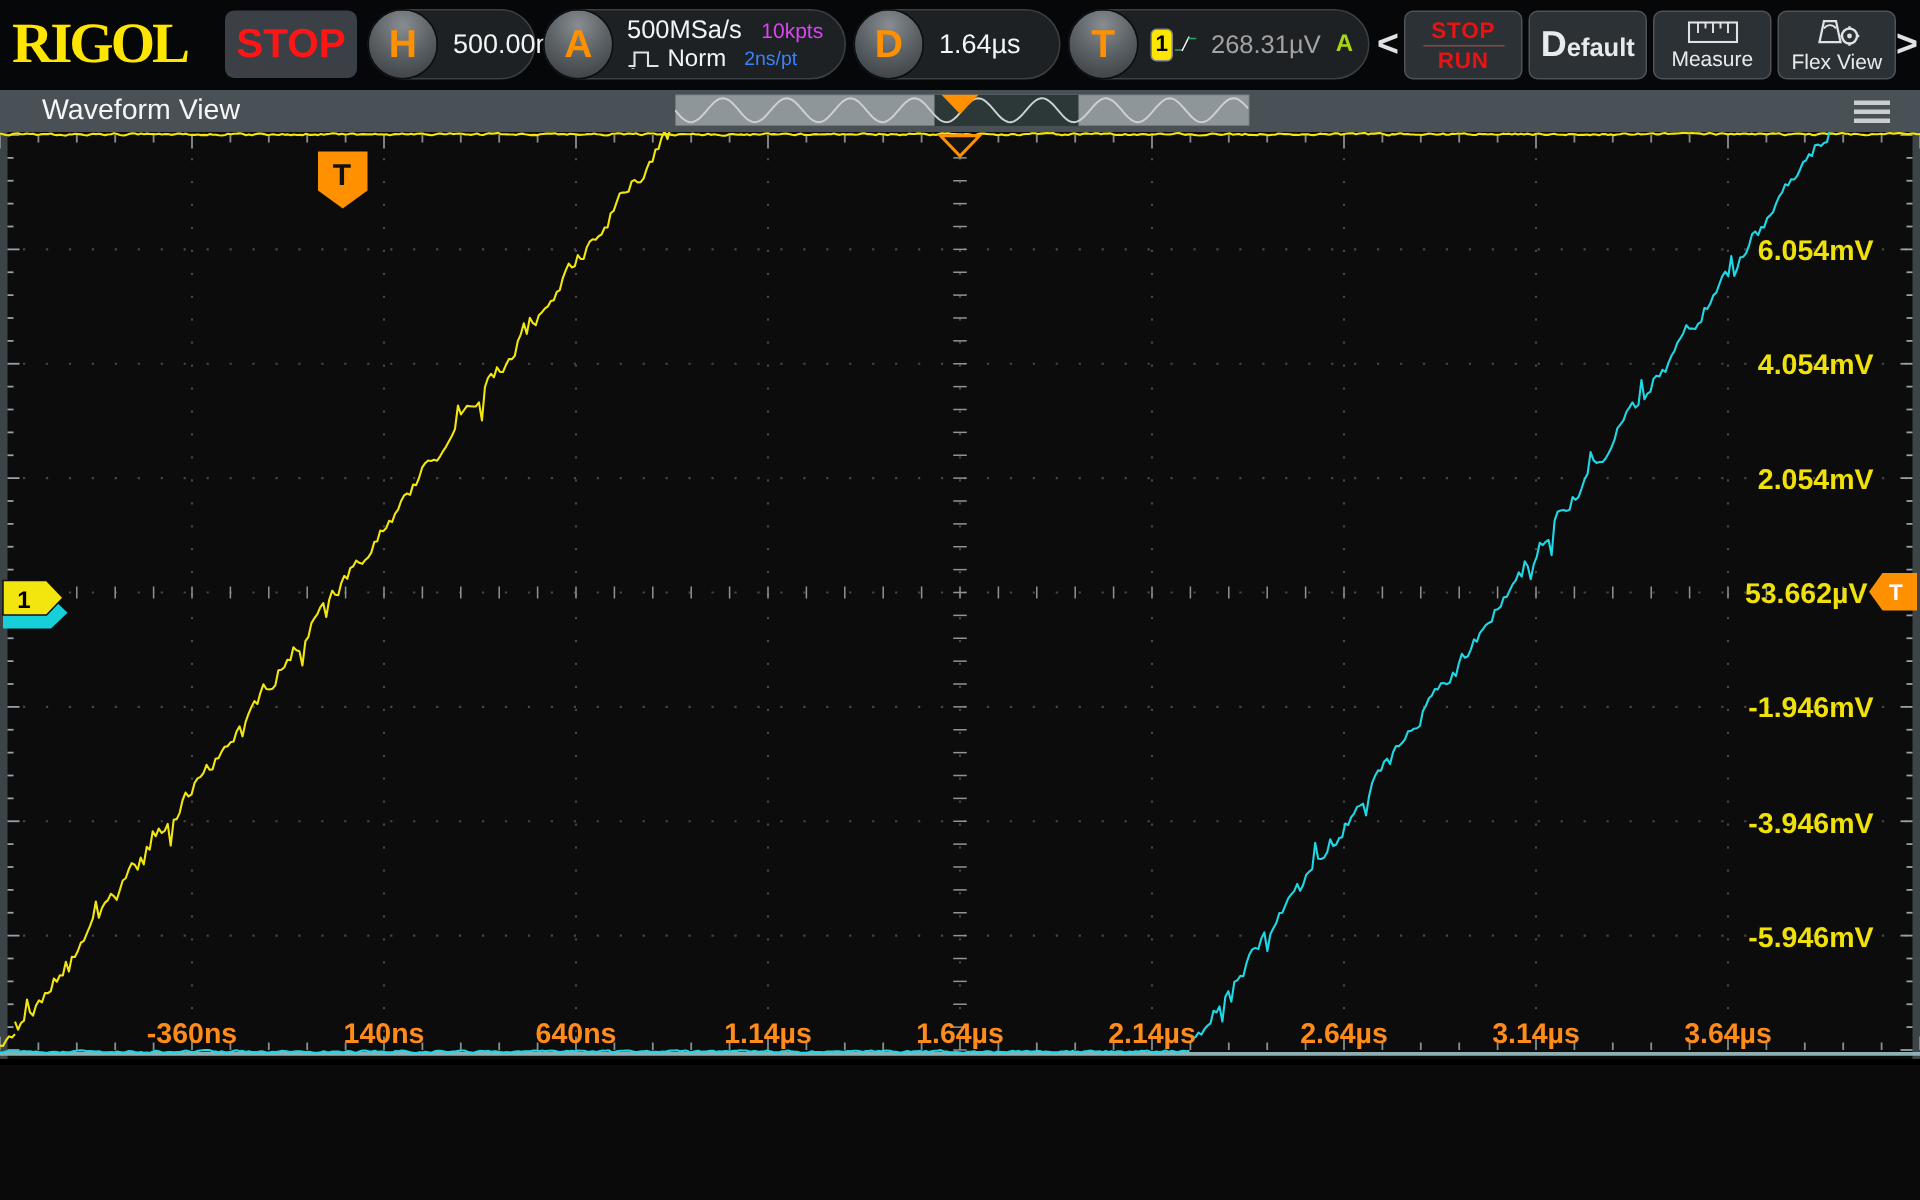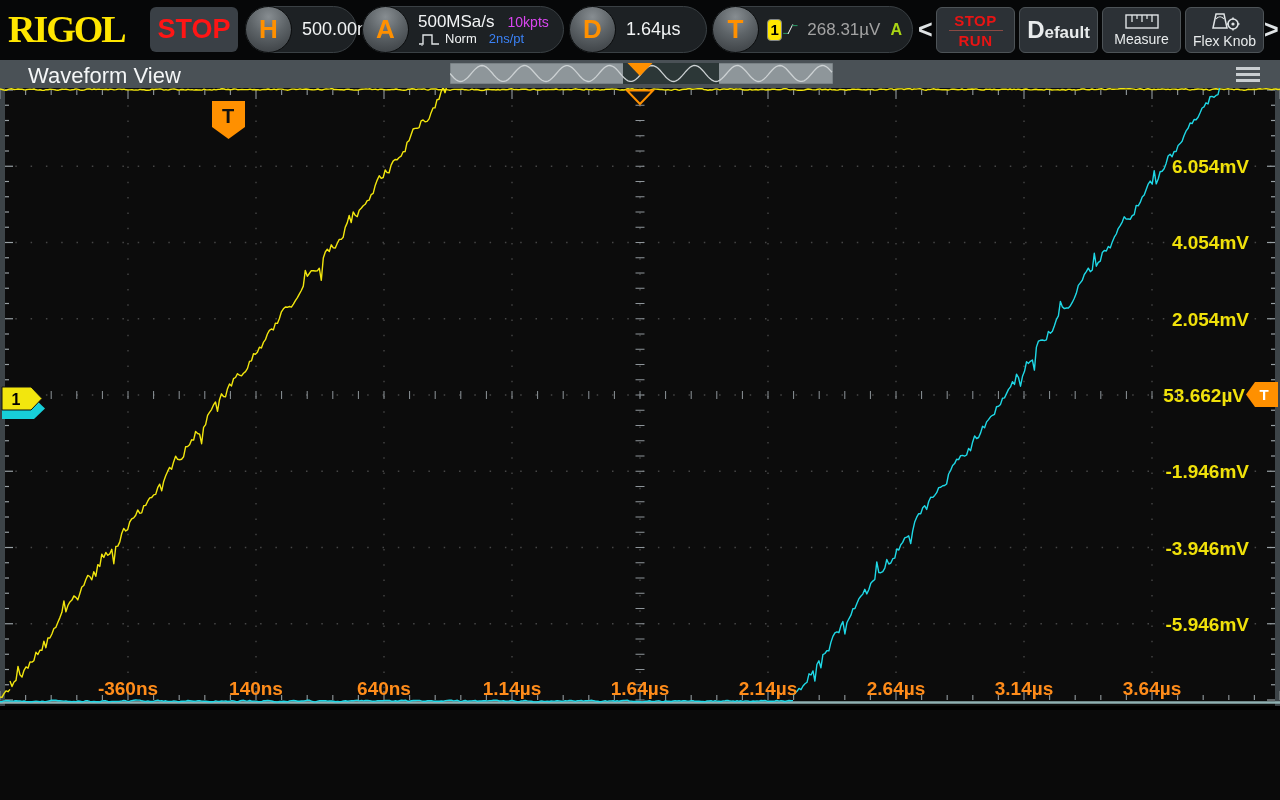--- a/index.html
+++ b/index.html
@@ -22,42 +22,42 @@
   .pill-h{left:245px;width:112px;}
   .pill-a{left:362px;width:202px;}
   .pill-d{left:569px;width:138px;}
   .pill-t{left:712px;width:201px;}
   .pill-value{font-size:18px;color:#f2f4f5;margin:0 10px;white-space:nowrap;}
   .acq{display:flex;flex-direction:column;margin-left:9px;line-height:1.15;}
   .acq-row{display:flex;align-items:baseline;}
   .acq-rate{font-size:17px;color:#f2f4f5;}
   .acq-depth{font-size:14px;color:#d946ef;margin-left:13px;}
   .acq-row2{display:flex;align-items:center;margin-top:1px;}
-  .acq-mode{font-size:13px;color:#f2f4f5;margin-left:5px;}
+  .acq-mode{font-size:16px;color:#f2f4f5;margin-left:5px;}
   .acq-res{font-size:13px;color:#3b82f6;margin-left:12px;}
   .trig-badge{width:24px;height:22px;background:#ffe600;border:1px solid #83878a;border-radius:4px;
         color:#000;font-weight:bold;font-size:15px;display:flex;align-items:center;
         justify-content:center;margin-left:8px;box-sizing:border-box;}
   .trig-level{font-size:17px;color:#a3a3a3;margin-left:9px;white-space:nowrap;}
   .trig-mode{font-size:16px;color:#a9d414;margin:0 10px;font-weight:bold;}
   .chev{position:absolute;top:15px;font-size:25px;font-weight:bold;color:#dfe3e5;}
   .chev-l{left:918px;} .chev-r{left:1264px;}
   .tb-btn{position:absolute;top:7px;width:79px;height:46px;background:#2c3136;
         border:1px solid #4d5357;border-radius:6px;box-sizing:border-box;display:flex;
         flex-direction:column;align-items:center;justify-content:center;color:#e8ebec;}
   .btn-stoprun{left:936px;} .btn-default{left:1019px;} .btn-measure{left:1102px;} .btn-flex{left:1185px;}
   .sr-line{font-size:15px;font-weight:bold;color:#e81414;line-height:1.0;letter-spacing:.5px;}
   .sr-div{width:54px;height:1px;background:#8a4a44;margin:2px 0;}
   .def-row{display:flex;align-items:baseline;}
   .d-big{font-size:24px;font-weight:bold;} .d-rest{font-size:17px;font-weight:bold;}
   .tb-btn .btn-label{font-size:14px;margin-top:2px;}
 
   
   .wv-header{position:absolute;left:0;top:60px;width:1280px;height:28px;background:#4a5156;}
-  .wv-title{position:absolute;left:28px;top:3px;font-size:22px;color:#f4f6f7;}
+  .wv-title{position:absolute;left:28px;top:3px;font-size:19px;color:#f4f6f7;}
   .minimap{position:absolute;left:450px;top:3px;}
   .hamburger{position:absolute;left:1236px;top:7px;width:24px;}
   .hamburger span{display:block;height:2.5px;background:#c9ced1;margin:0 0 3.5px 0;}
 
   
   .scope{position:absolute;left:0;top:88px;width:1280px;height:618px;background:#0c0c0c;}
   .scope svg{display:block;}
   .menu-collapse{position:absolute;left:1220px;top:659px;}
 
   
@@ -143,21 +143,21 @@
       <svg width="32" height="19" viewBox="0 0 32 19">
         <path d="M4,16 L7,2 L15,2 L18,16 Z" fill="none" stroke="#dfe3e5" stroke-width="1.5"></path>
         <path d="M7,7 C9,4 13,4 15,7" fill="none" stroke="#dfe3e5" stroke-width="1.2"></path>
         <circle cx="24" cy="12" r="5" fill="none" stroke="#dfe3e5" stroke-width="1.6"></circle>
         <circle cx="24" cy="12" r="1.6" fill="#dfe3e5"></circle>
         <line x1="24" y1="5.5" x2="24" y2="7.5" stroke="#dfe3e5" stroke-width="1.6"></line>
         <line x1="24" y1="16.5" x2="24" y2="18.5" stroke="#dfe3e5" stroke-width="1.6"></line>
         <line x1="18" y1="12" x2="19.5" y2="12" stroke="#dfe3e5" stroke-width="1.6"></line>
         <line x1="28.5" y1="12" x2="30.5" y2="12" stroke="#dfe3e5" stroke-width="1.6"></line>
       </svg>
-      <span class="btn-label">Flex Knob</span>
+      <span class="btn-label">Flex View</span>
     </div>
 
     <div class="chev chev-r">&gt;</div>
   </div>
 
   <div class="wv-header">
     <div class="wv-title">Waveform View</div>
     <svg class="minimap" id="minimap" width="383" height="21">
         <rect x="0" y="0" width="383" height="21" fill="#8e969a" stroke="#676f73" stroke-width="1"></rect>
         <rect x="173" y="0" width="96" height="21" fill="#2c3737"></rect>

